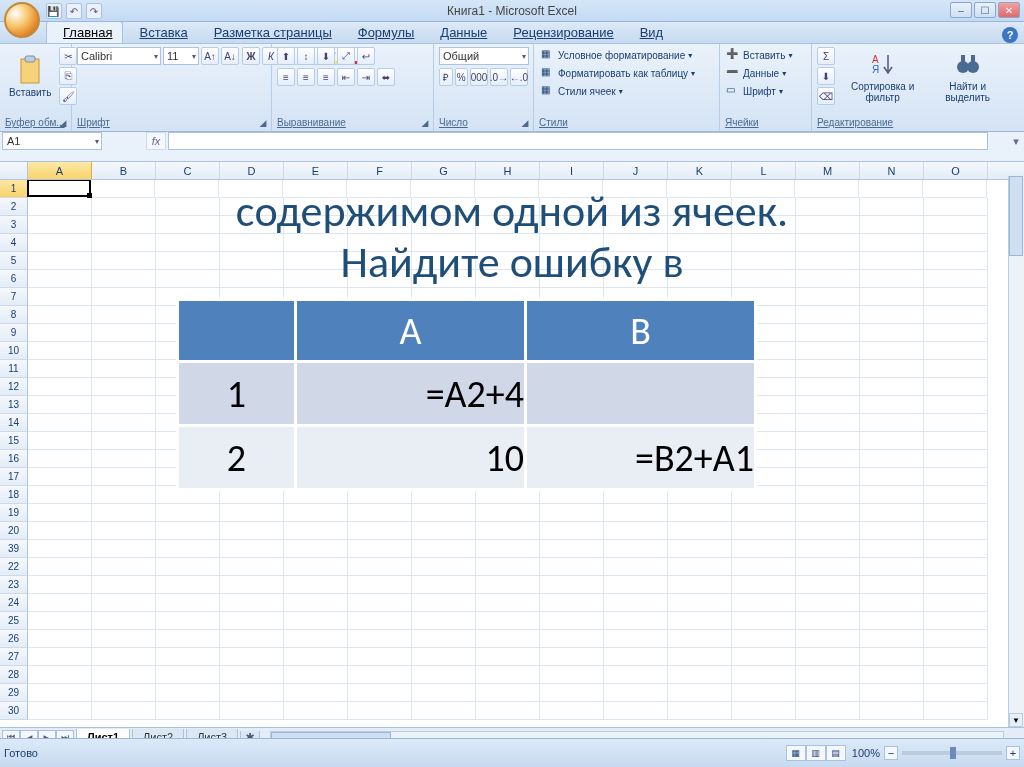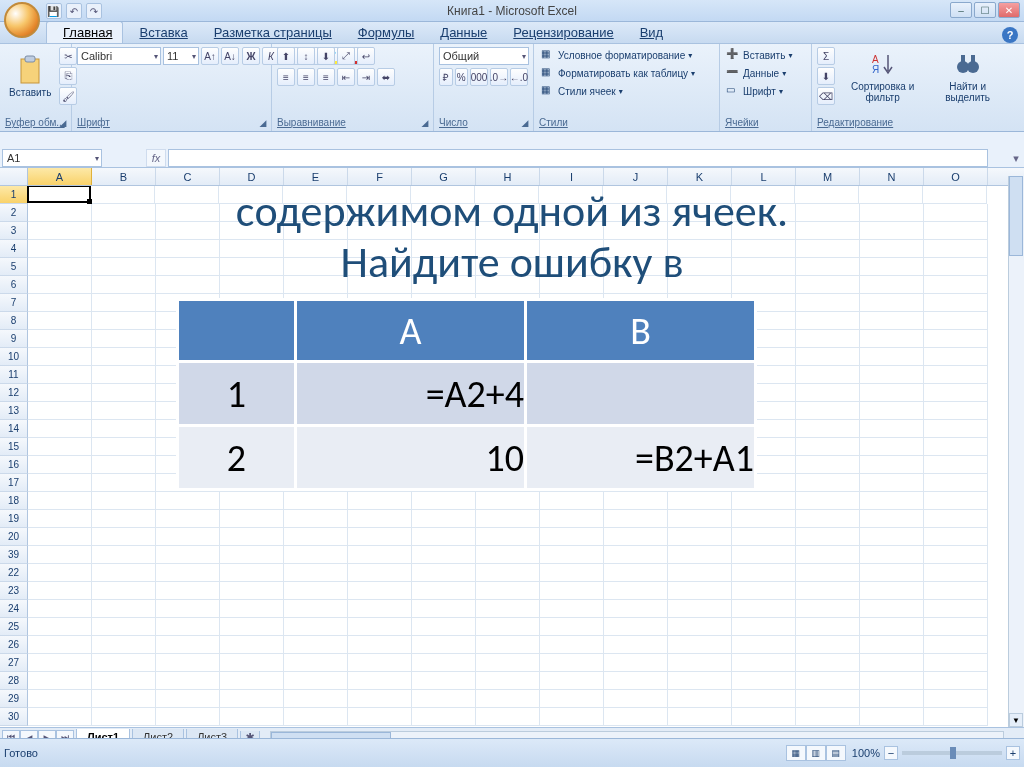--- a/index.html
+++ b/index.html
@@ -147,22 +147,22 @@
 
 .style-item { display:flex; align-items:center; gap:3px; font-size:10px; color:#1a3e6e; padding:1px 2px;}
 .style-item .si-icon{width:14px;height:14px;}
 
 .cell-ops .line { display:flex; align-items:center; gap:3px; font-size:10px; color:#1a3e6e; padding:1px;}
 .cell-ops .ci{width:14px;height:14px;}
 
 
 .name-formula {
   background:#e9f1fb;
-  height:36px;
-  display:flex;align-items:flex-end;
+  height:30px;
+  display:flex;align-items:flex-start;
   border-bottom:1px solid #a9c2e0;
 }
 .name-box {
   width:100px;height:18px;background:#fff;border:1px solid #a9c2e0;
   margin:0 2px;display:flex;align-items:center;padding:0 4px;
   font-size:11px;color:#333;position:relative;
 }
 .name-box .sel-arrow{right:2px;}
 .fb-btns{display:flex;gap:0;margin:0 2px;padding-left:40px;}
 .fb-btn{width:20px;height:18px;border:1px solid #cfdcee;background:#f4f8fd;display:flex;align-items:center;justify-content:center;font-size:11px;color:#668;font-style:italic;}

